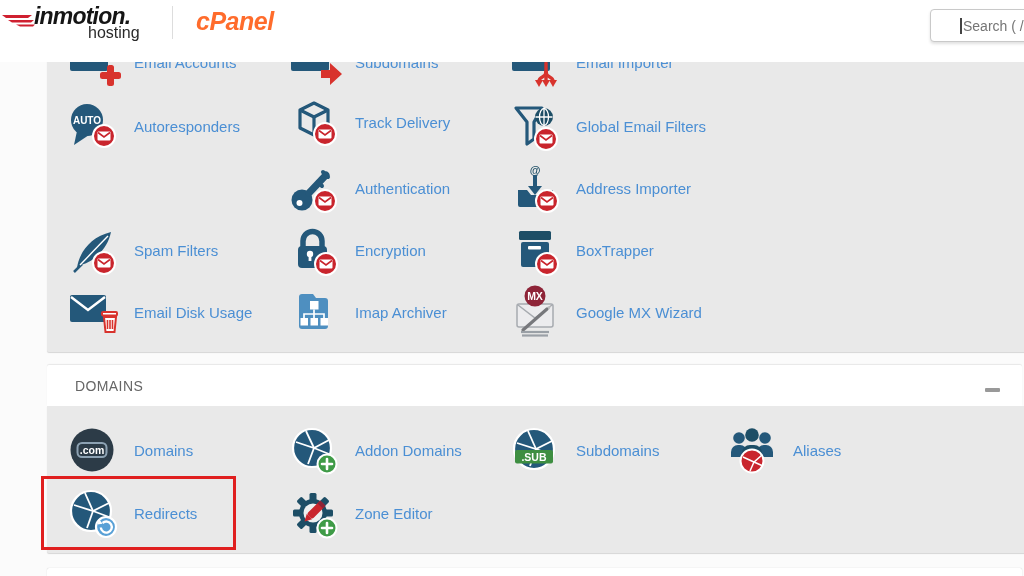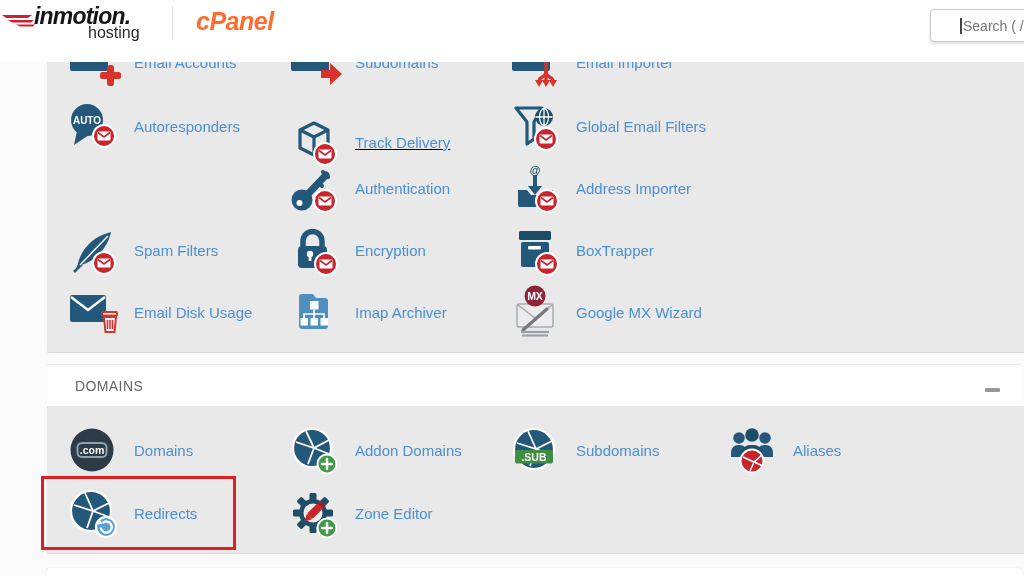--- a/index.html
+++ b/index.html
@@ -116,21 +116,21 @@
           <circle cx="21" cy="21" r="16" fill="#24587a"></circle>
           <path d="M11 32 L8 46 L23 36 Z" fill="#24587a"></path>
           <text x="21" y="25" font-size="10" font-weight="bold" fill="#fff" text-anchor="middle" font-family="Liberation Sans,sans-serif">AUTO</text>
           <circle cx="38" cy="37" r="11" fill="#c9252d" stroke="#fff" stroke-width="2"></circle>
           <rect x="31.5" y="32.5" width="13" height="9" rx="1" fill="#fff"></rect>
           <path d="M32 33.5 L38 38 L44 33.5" stroke="#c9252d" stroke-width="1.6" fill="none"></path>
         </svg>
       </span>
       <span class="app-label">Autoresponders</span>
     </div>
-    <div class="app-item" style="left: 240px; top: 70px; text-decoration: underline;">
+    <div class="app-item" style="left: 240px; top: 50px;">
       <span class="app-icon">
         <svg width="55" height="55" viewBox="0 0 55 55">
           <g stroke="#24587a" stroke-width="3.2" fill="none" stroke-linejoin="round">
             <path d="M13 15 L27 8 L41 15 L41 33 L27 40 L13 33 Z"></path>
             <path d="M13 15 L27 22 L41 15"></path>
             <path d="M27 22 V40"></path>
           </g>
           <circle cx="38" cy="39" r="11" fill="#c9252d" stroke="#fff" stroke-width="2"></circle>
           <rect x="31.5" y="34.5" width="13" height="9" rx="1" fill="#fff"></rect>
           <path d="M32 35.5 L38 40 L44 35.5" stroke="#c9252d" stroke-width="1.6" fill="none"></path>

